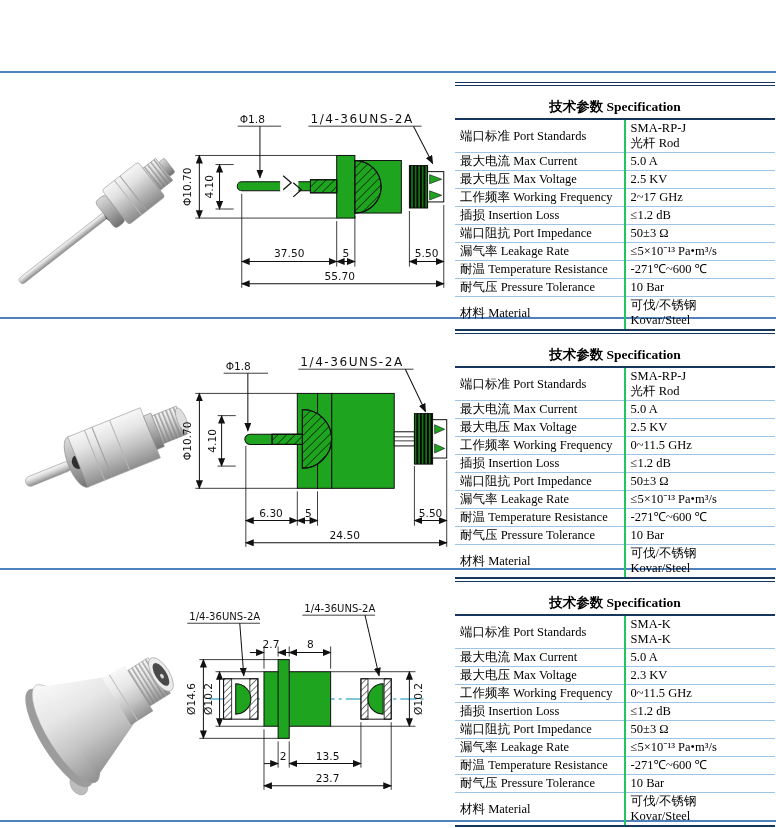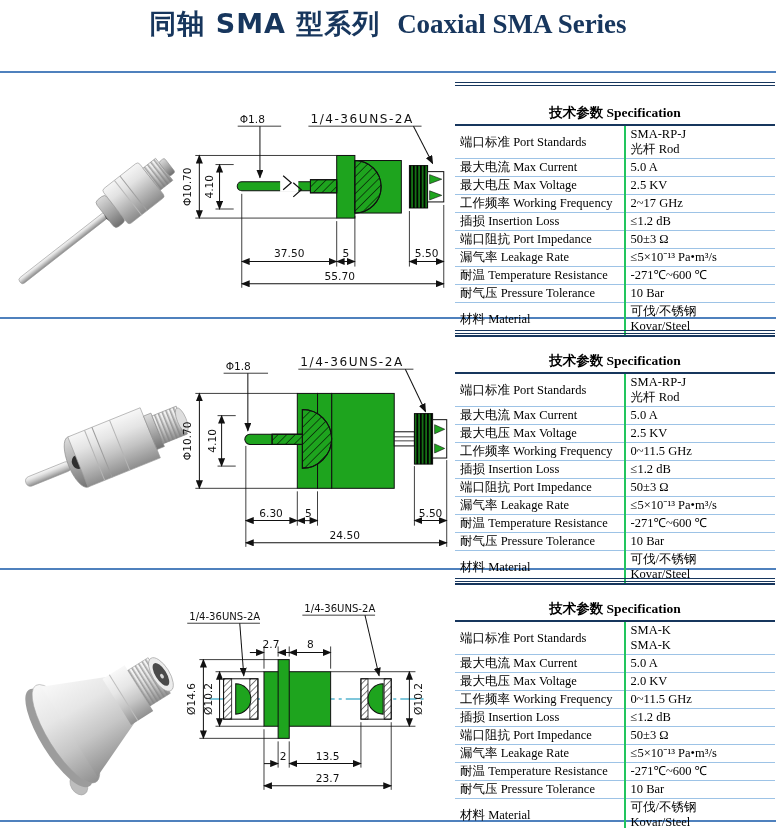--- a/index.html
+++ b/index.html
@@ -6,44 +6,40 @@
   .page{position:relative;width:776px;height:828px;background:#fff;font-family:"Liberation Serif",serif;overflow:hidden}
   .title{position:absolute;top:6px;left:0;width:100%;text-align:center;color:#17365d;font-weight:bold;font-size:27px}
   .title .cn{font-family:"DejaVu Sans",sans-serif;letter-spacing:1px}
   .title .en{font-family:"Liberation Serif",serif;margin-left:10px}
   .sep{position:absolute;left:0;width:776px;height:2px;background:#4f81bd}
   .section{position:absolute;left:0;width:776px}
   .photo{position:absolute}
   .draw{position:absolute}
   .specwrap{position:absolute;left:455px;width:320px}
   table.spec{border-collapse:collapse;width:320px;font-family:"Liberation Serif",serif;color:#000}
-  table.spec th{border-top:4px double #17365d;border-bottom:2px solid #17365d;font-size:13.5px;font-weight:bold;padding:18px 2px 2px;text-align:center}
+  table.spec th{border-top:4px double #17365d;border-bottom:2px solid #17365d;font-size:13.5px;font-weight:bold;padding:12px 2px 2px;text-align:center}
   table.spec td{border-bottom:1px solid #9dc3e6;font-size:12.5px;line-height:1.2;padding:1px 5px;vertical-align:middle}
   table.spec td:first-child{width:53%}
   table.spec td + td{border-left:2px solid #22c55e}
   table.spec tr:last-child td{border-bottom:2.5px solid #17365d}
   
   .dt{font-family:"DejaVu Sans",sans-serif;font-size:10.5px;fill:#111}
   .thl{font-family:"DejaVu Sans",sans-serif;font-size:12px;letter-spacing:1.5px;fill:#111}
   .thl3{font-family:"DejaVu Sans",sans-serif;font-size:10px;fill:#111}
   .grn{fill:#1ea41e;stroke:#111;stroke-width:1}
   .xl{stroke:#111;stroke-width:0.8;fill:none}
   .dl{stroke:#111;stroke-width:1;fill:none}
   .wh{fill:#fff;stroke:#111;stroke-width:1}
   .brk{stroke:#111;stroke-width:1.2;fill:none}
 </style>
 </head>
 <body>
 
 <div class="page">
 
-  <div class="title">
-    <span class="cn">同轴 SMA 型系列</span>
-    <span class="en">Coaxial SMA Series</span>
-  </div>
 
   <div class="sep" style="top:71px"></div>
   <div class="sep" style="top:317px"></div>
   <div class="sep" style="top:568px"></div>
   <div class="sep" style="top:820px"></div>
 
   <div class="section" style="top:74px;height:243px">
 
     <svg class="photo" style="left:8px;top:56px" width="180" height="180" viewBox="0 0 180 180">
       <defs>
@@ -473,21 +469,21 @@
     <td>SMA-K<br>SMA-K</td>
   </tr>
 
   <tr>
     <td>最大电流  Max Current</td>
     <td>5.0 A</td>
   </tr>
 
   <tr>
     <td>最大电压  Max Voltage</td>
-    <td>2.0 KV</td>
+    <td>2.3 KV</td>
   </tr>
 
   <tr>
     <td>工作频率  Working Frequency</td>
     <td>0~11.5 GHz</td>
   </tr>
 
   <tr>
     <td>插损  Insertion Loss</td>
     <td>≤1.2 dB</td>

